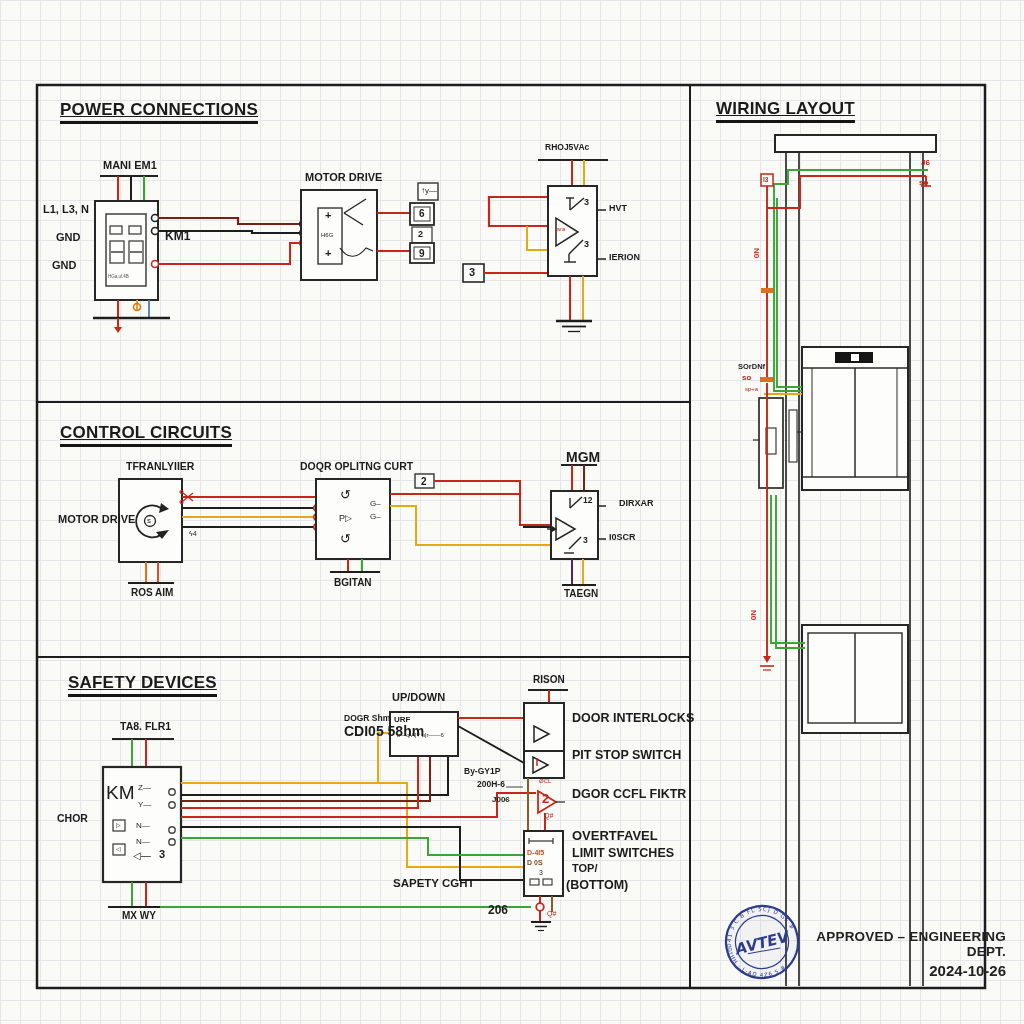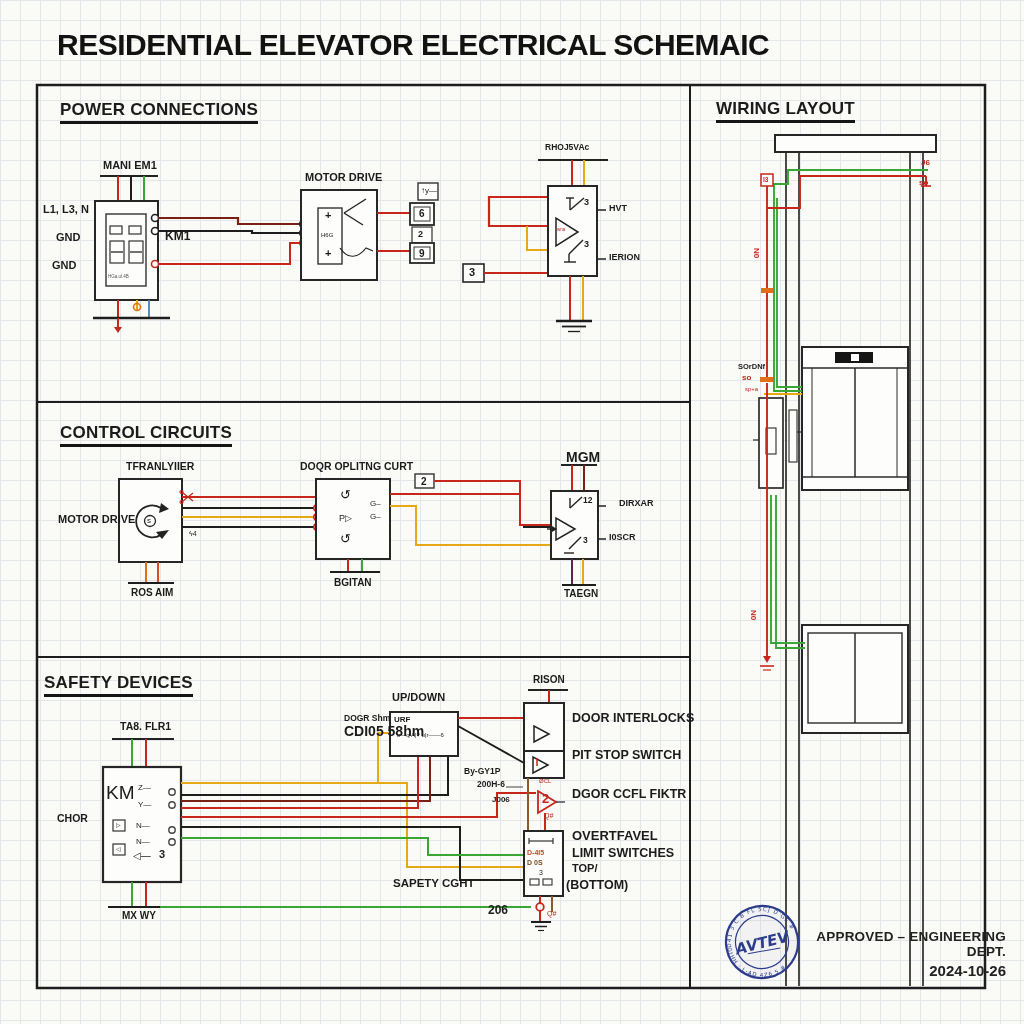--- a/index.html
+++ b/index.html
@@ -7,21 +7,21 @@
     background-color:#fafaf7;
     background-image:
       linear-gradient(#e4e7e9 1px, transparent 1px),
       linear-gradient(90deg, #e4e7e9 1px, transparent 1px);
     background-size:20px 20px;
     font-family:"Liberation Sans", sans-serif;}
   svg.layer{position:absolute;left:0;top:0;}
   .lbl{position:absolute;font-family:"Liberation Sans",sans-serif;font-weight:700;
     color:#1b1b1b;white-space:nowrap;line-height:1;}
   .title{font-size:30px;font-weight:800;letter-spacing:-0.5px;color:#121212;}
-  .h{font-size:17px;letter-spacing:.2px;border-bottom:3px solid #151515;padding-bottom:3px;}
+  .h{font-size:17px;letter-spacing:.2px;border-bottom:3px solid #151515;padding-bottom:3px;text-decoration:underline;}
   .red{color:#c0271d;}
   .thin{font-weight:400;}
   .rot90{transform:rotate(90deg);transform-origin:left top;}
   .stamp-approve{position:absolute;left:782px;top:929px;width:224px;text-align:right;
     font-family:"Liberation Sans",sans-serif;font-weight:700;color:#222;}
   .stamp-approve .l1{font-size:13.5px;letter-spacing:.2px;}
   .stamp-approve .l2{font-size:15px;margin-top:3px;}
 </style>
 </head>
 <body>
@@ -281,26 +281,25 @@
         <textPath href="#stamp-top-arc">D41 3 C B FL 5CJ D GF #</textPath>
       </text>
       <text font-family="DejaVu Sans, sans-serif" font-size="5.5" fill="#2b3c8c" letter-spacing="1">
         <textPath href="#stamp-bottom-arc">GtHH · L-AD 4Z6 5 #</textPath>
       </text>
       <text x="762" y="948" text-anchor="middle" font-family="DejaVu Sans, sans-serif" font-size="15" font-style="italic" font-weight="bold" fill="#2b3c8c" transform="rotate(-4 762 942)">AVTEV</text>
       <line x1="746" y1="951" x2="779" y2="951" stroke="#2b3c8c" stroke-width="1"></line>
     </g>
   </svg>
 
-  <span class="lbl title" style="left:57px;top:30px">RESIDENTIAL ELEVATOR ELECTRICAL SCHEMAIC</span>
 
   <span class="lbl h" style="left:60px;top:101px">POWER CONNECTIONS</span>
   <span class="lbl h" style="left:716px;top:100px">WIRING LAYOUT</span>
   <span class="lbl h" style="left:60px;top:424px">CONTROL CIRCUITS</span>
-  <span class="lbl h" style="left:44px;top:674px">SAFETY DEVICES</span>
+  <span class="lbl h" style="left:68px;top:674px">SAFETY DEVICES</span>
 
   <span class="lbl" style="left:103px;top:160px;font-size:11px">MANI EM1</span>
   <span class="lbl" style="left:43px;top:204px;font-size:11px">L1, L3, N</span>
   <span class="lbl" style="left:56px;top:232px;font-size:11px">GND</span>
   <span class="lbl" style="left:52px;top:260px;font-size:11px">GND</span>
   <span class="lbl" style="left:165px;top:230px;font-size:12px">KM1</span>
   <span class="lbl thin" style="left:108px;top:275px;font-size:4.5px;color:#555">HGa.ul.4B</span>
   <span class="lbl" style="left:305px;top:172px;font-size:11px">MOTOR DRIVE</span>
   <span class="lbl" style="left:325px;top:210px;font-size:11px">+</span>
   <span class="lbl thin" style="left:321px;top:232px;font-size:6px">H6G</span>

